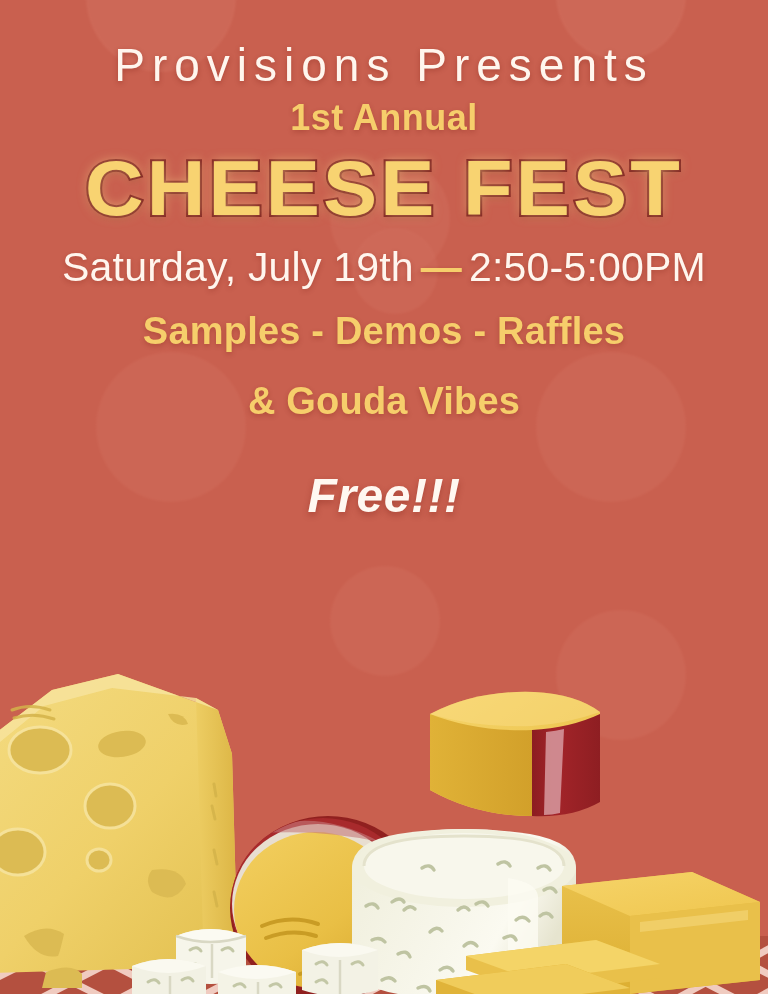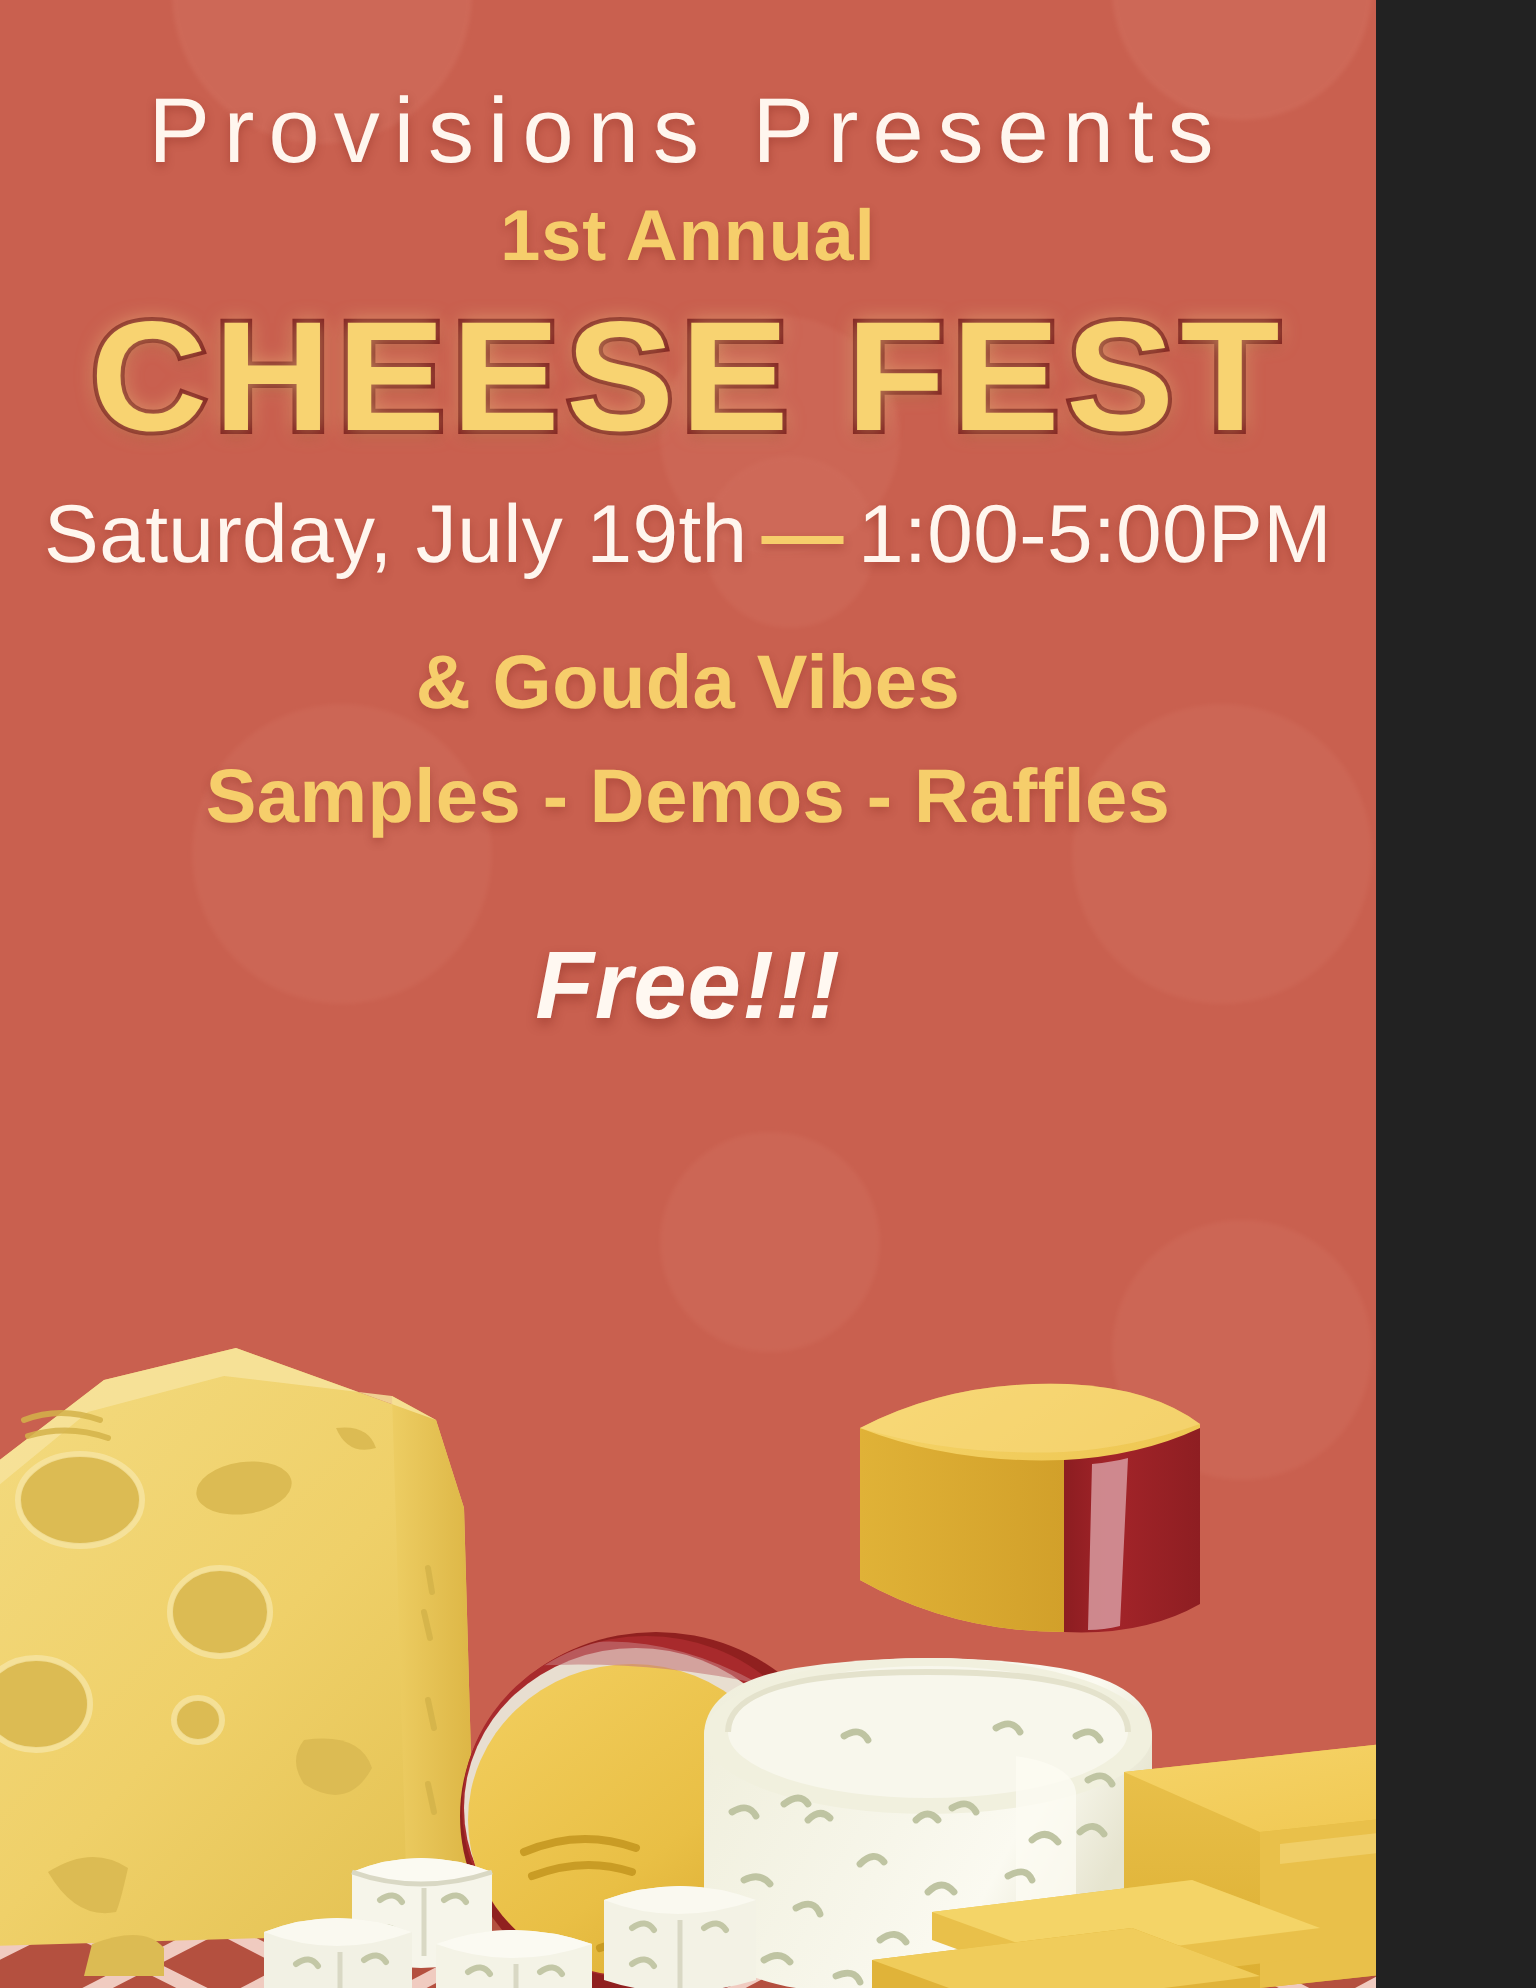--- a/index.html
+++ b/index.html
@@ -2,21 +2,21 @@
 <html><head>
 <meta charset="utf-8">
 <style>
   html, body {
     margin: 0;
     padding: 0;
     background: #222;
   }
   #poster {
     position: relative;
-    width: 688px;
+    width: 768px;
     height: 994px;
     overflow: hidden;
     background: #C9604F;
     font-family: "Liberation Sans", sans-serif;
     -webkit-font-smoothing: antialiased;
   }
 
   
   .bg-blobs {
     position: absolute;
@@ -151,29 +151,29 @@
 
   <div class="text-stack">
 
     <h1 class="presents">Provisions Presents</h1>
 
     <div class="annual">1st Annual</div>
 
     <div class="festtitle">CHEESE FEST</div>
 
     <div class="dateline">
-      <span>Saturday, July 19th</span><span class="dash">—</span><span>1:00-5:00PM</span>
+      <span>Saturday, July 19th</span><span class="dash">—</span><span>2:50-5:00PM</span>
     </div>
 
     <div class="venue">
     </div>
 
+    <div class="perks">Samples - Demos - Raffles</div>
+
     <div class="perks second">&amp; Gouda Vibes</div>
-
-    <div class="perks">Samples - Demos - Raffles</div>
 
     <div class="freetag">Free!!!</div>
   </div>
 
   <div class="art">
     <svg viewBox="0 0 768 340" xmlns="http://www.w3.org/2000/svg" aria-hidden="true">
       <defs>
         <linearGradient id="gSwiss" x1="0" y1="0" x2="1" y2="1">
           <stop offset="0" stop-color="#F4DC83"></stop>
           <stop offset="0.55" stop-color="#EFD069"></stop>

